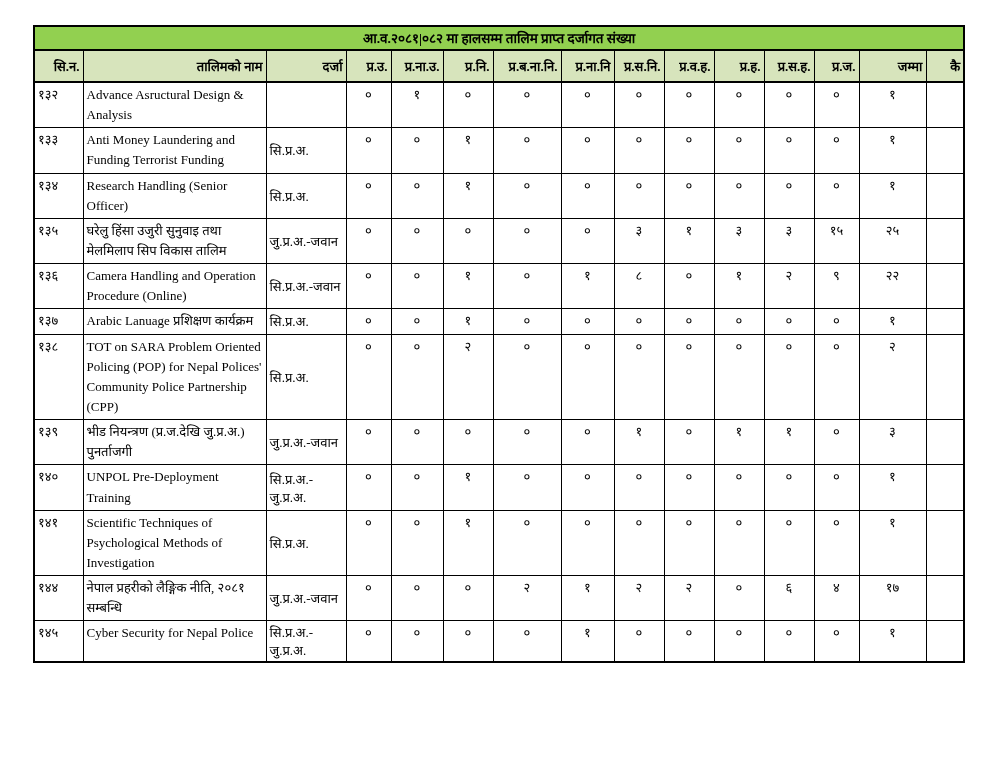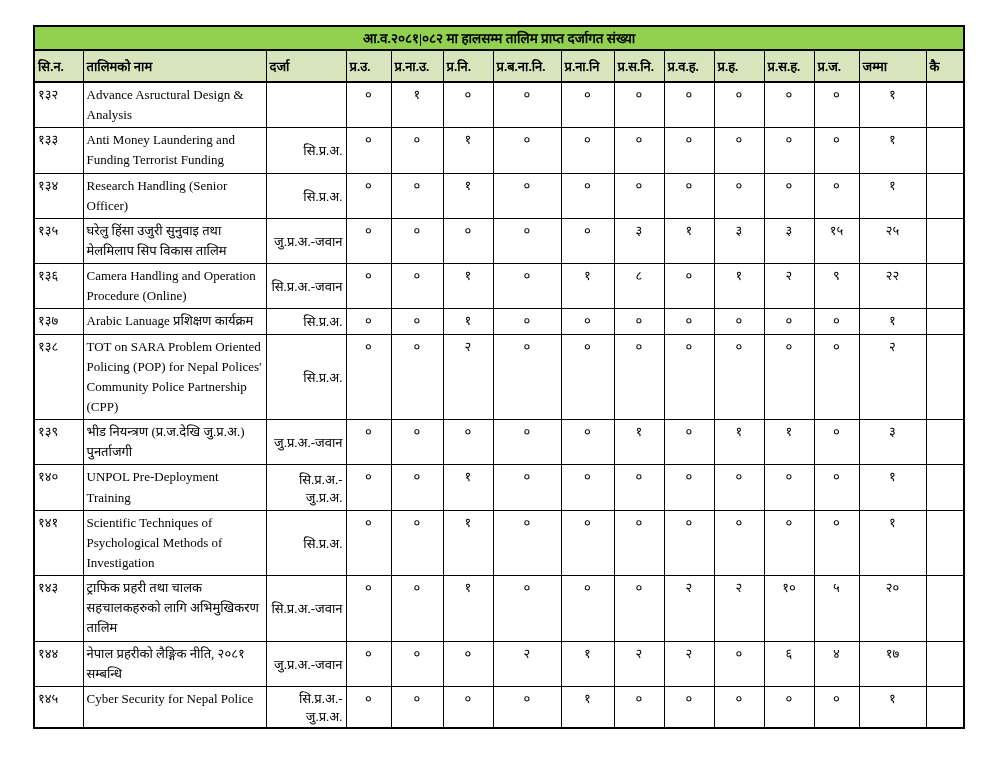--- a/index.html
+++ b/index.html
@@ -37,40 +37,40 @@
     background: #92D050;
     text-align: center;
     font-weight: bold;
     font-size: 13.5px;
     height: 20px;
     border-bottom: 2px solid #000;
     padding: 1px 2px;
   }
   tr.header-row th {
     background: #D7E4BC;
-    text-align: left;
+    text-align: right;
     vertical-align: middle;
     font-weight: bold;
     font-size: 13px;
     height: 26px;
     border-bottom: 2px solid #000;
   }
   td.c-sn {
     text-align: left;
     vertical-align: top;
     padding-top: 5px;
   }
   td.c-name {
     text-align: left;
     vertical-align: top;
     padding: 4px 4px 2px 5px;
     line-height: 1.55;
   }
   td.c-darja {
-    text-align: right;
+    text-align: left;
     vertical-align: middle;
     font-size: 12.5px;
     padding: 1px;
   }
   td.c-val, td.c-total {
     text-align: center;
     vertical-align: top;
     padding-top: 5px;
   }
   td.c-remark {
@@ -285,37 +285,20 @@
           <td class="c-val">०</td>
           <td class="c-val">०</td>
           <td class="c-val">०</td>
           <td class="c-val">०</td>
           <td class="c-val">०</td>
           <td class="c-val">०</td>
           <td class="c-val">०</td>
           <td class="c-total">१</td>
           <td class="c-remark"></td>
         </tr>
-        <tr style="height: 65px;">
-          <td class="c-sn">१४३</td>
-          <td class="c-name">ट्राफिक प्रहरी तथा चालक सहचालकहरुको लागि अभिमुखिकरण तालिम</td>
-          <td class="c-darja">सि.प्र.अ.-जवान</td>
-          <td class="c-val">०</td>
-          <td class="c-val">०</td>
-          <td class="c-val">१</td>
-          <td class="c-val">०</td>
-          <td class="c-val">०</td>
-          <td class="c-val">०</td>
-          <td class="c-val">२</td>
-          <td class="c-val">२</td>
-          <td class="c-val">१०</td>
-          <td class="c-val">५</td>
-          <td class="c-total">२०</td>
-          <td class="c-remark"></td>
-        </tr>
         <tr style="height: 45px;">
           <td class="c-sn">१४४</td>
           <td class="c-name">नेपाल प्रहरीको लैङ्गिक नीति, २०८१ सम्बन्धि</td>
           <td class="c-darja">जु.प्र.अ.-जवान</td>
           <td class="c-val">०</td>
           <td class="c-val">०</td>
           <td class="c-val">०</td>
           <td class="c-val">२</td>
           <td class="c-val">१</td>
           <td class="c-val">२</td>

